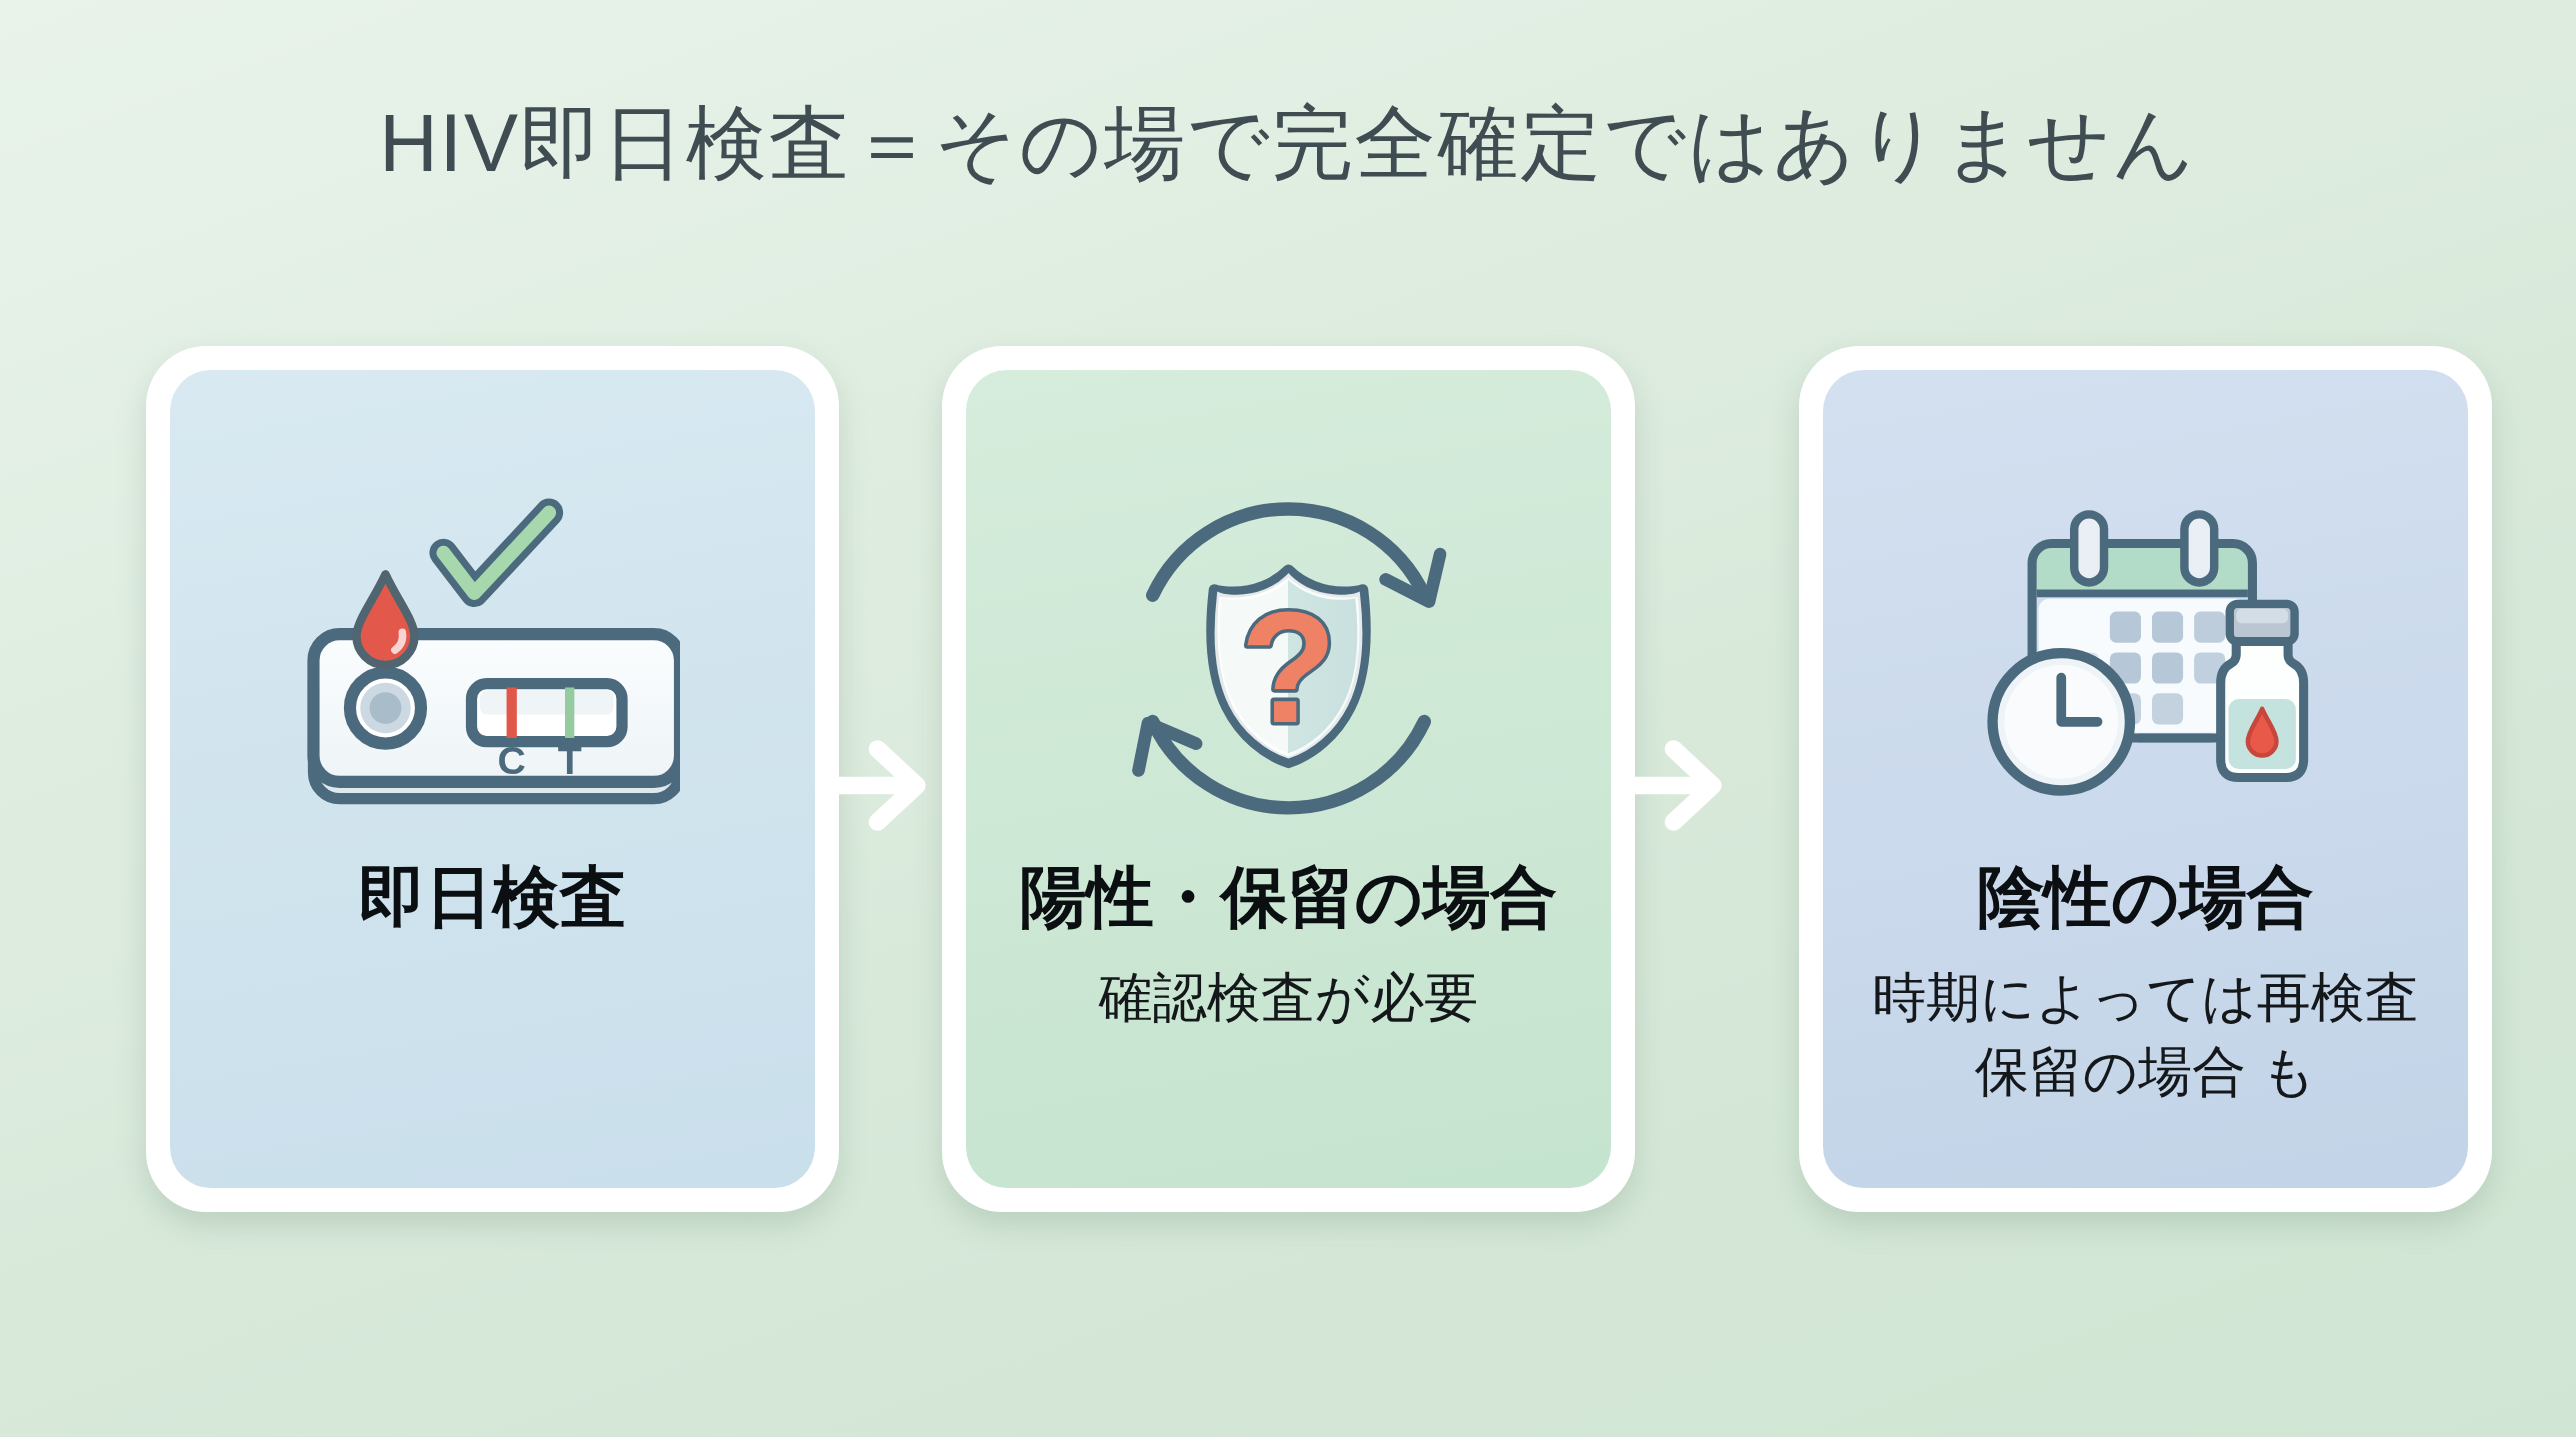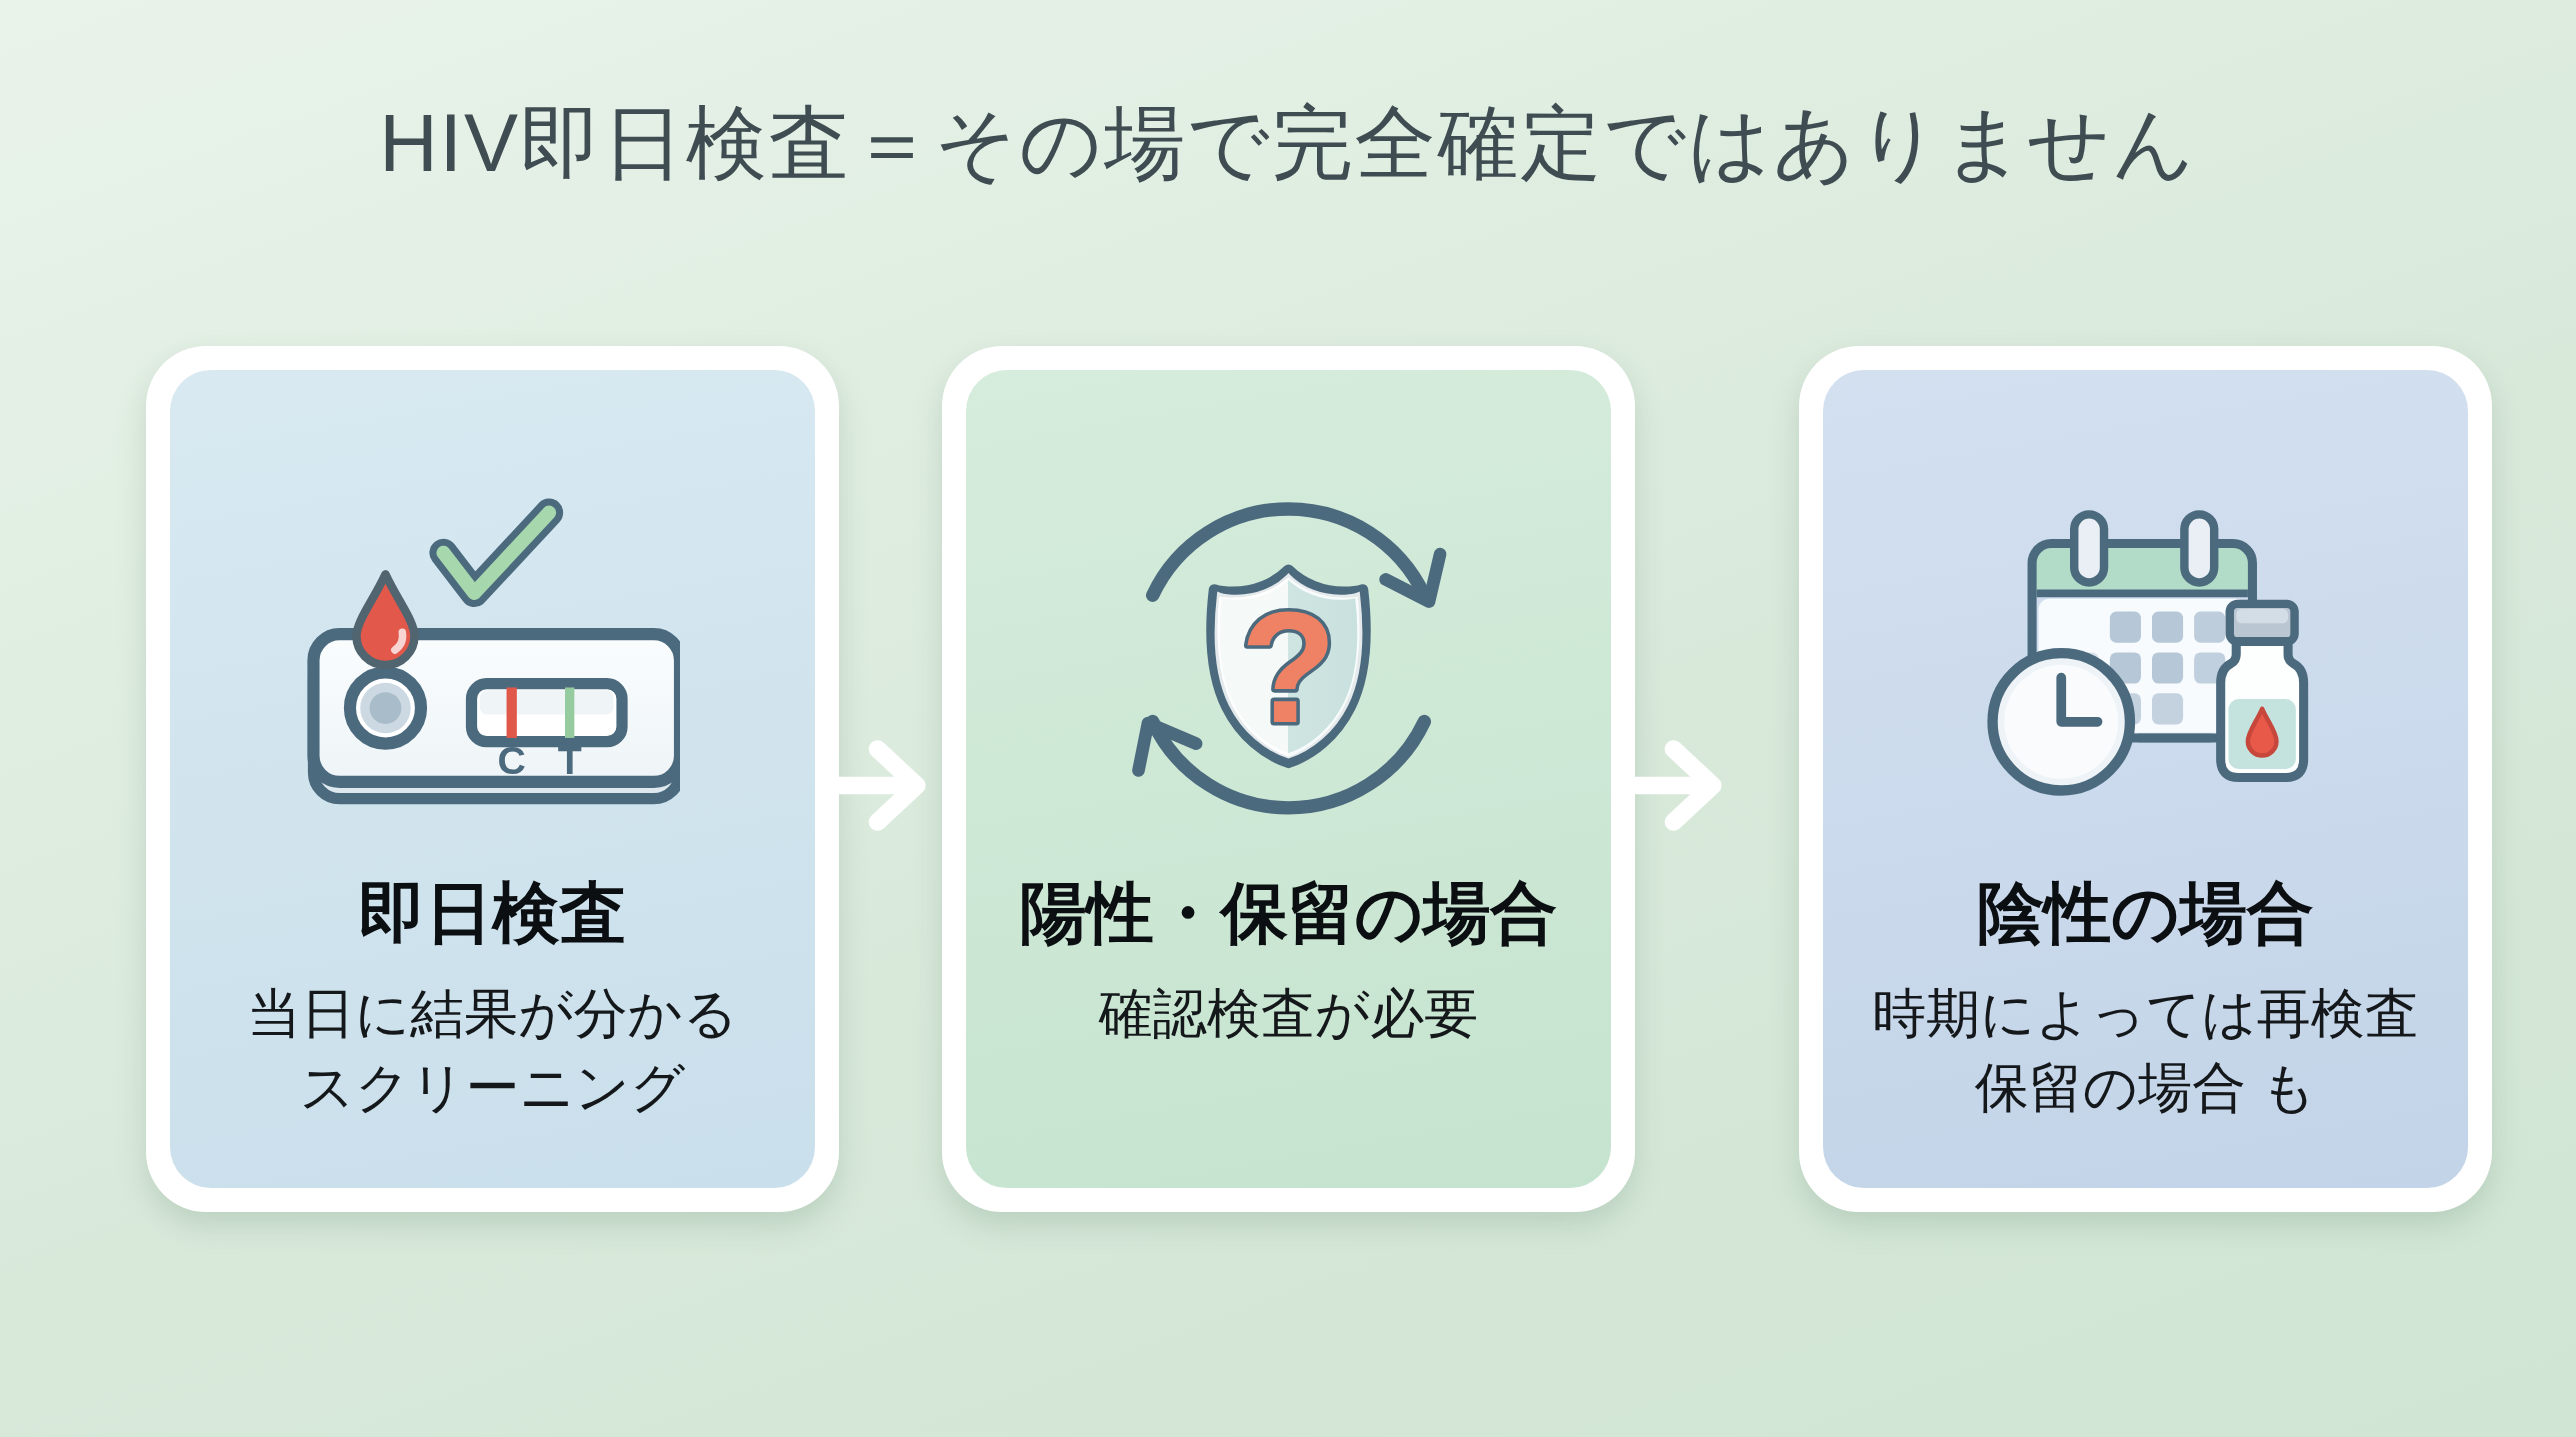--- a/index.html
+++ b/index.html
@@ -25,21 +25,21 @@
   .card.c0{left:0;}
   .card.c1{left:796px;}
   .card.c2{left:1653px;}
   .card-inner{
     width:100%;height:100%;border-radius:41px;
     display:flex;flex-direction:column;align-items:center;
     padding-top:79px;box-sizing:border-box;
   }
   .icon-wrap{height:403px;display:flex;align-items:center;justify-content:center;}
   .card-heading{
-    margin:24px 0 0 0;font-size:67px;font-weight:700;line-height:1.1;
+    margin:8px 0 0 0;font-size:67px;font-weight:700;line-height:1.1;
     text-align:center;
   }
   .card-body{
     margin:26px 0 0 0;font-size:54px;font-weight:400;line-height:1.38;
     text-align:center;white-space:pre-line;
   }
   .arrow{position:absolute;top:388px;width:112px;height:103px;z-index:5;}
   .a1{left:683px;}
   .a2{left:1479px;}
   svg text{font-family:"Liberation Sans","DejaVu Sans",sans-serif;}
@@ -80,22 +80,20 @@
             <text x="282" y="302" font-size="42" font-weight="bold" text-anchor="middle" fill="#4c6a7e">T</text>
 
             <path d="M85,88 C98,116 116,138 116,154 A31,31 0 1 1 54,154 C54,138 72,116 85,88 Z" fill="#e2584b" stroke="#50656f" stroke-width="9" stroke-linejoin="round"></path>
             <path d="M103,150 q2,12 -8,19" fill="none" stroke="#ffffff" stroke-width="8" stroke-linecap="round" opacity="0.75"></path>
 
             <path d="M147,65 L180,108 L260,22" fill="none" stroke="#4c6a7e" stroke-width="30" stroke-linecap="round" stroke-linejoin="round"></path>
             <path d="M147,65 L180,108 L260,22" fill="none" stroke="#a6d7ad" stroke-width="15" stroke-linecap="round" stroke-linejoin="round"></path>
           </svg>
         </div>
         <h2 class="card-heading" style="color: rgb(12, 15, 18);">即日検査</h2>
-        <p class="card-body" style="color: rgb(21, 24, 27);">当日に結果が分かる
-スクリーニング</p>
       </div>
     </section>
 
     <svg class="arrow a1" viewBox="0 0 120 110">
       <path d="M4,55 H82" fill="none" stroke="#ffffff" stroke-width="19" stroke-linecap="round"></path>
       <path d="M52,16 L94,55 L52,94" fill="none" stroke="#ffffff" stroke-width="19" stroke-linecap="round" stroke-linejoin="round"></path>
     </svg>
 
     <section class="card c1">
       <div class="card-inner" style="background: linear-gradient(170deg, rgb(214, 236, 220) 0%, rgb(197, 228, 207) 100%);">

